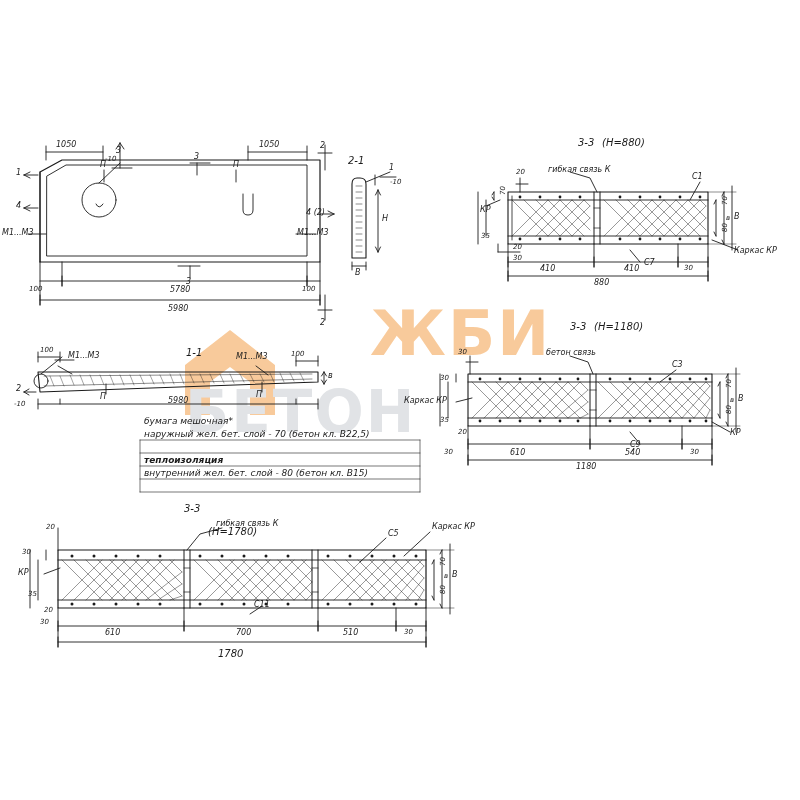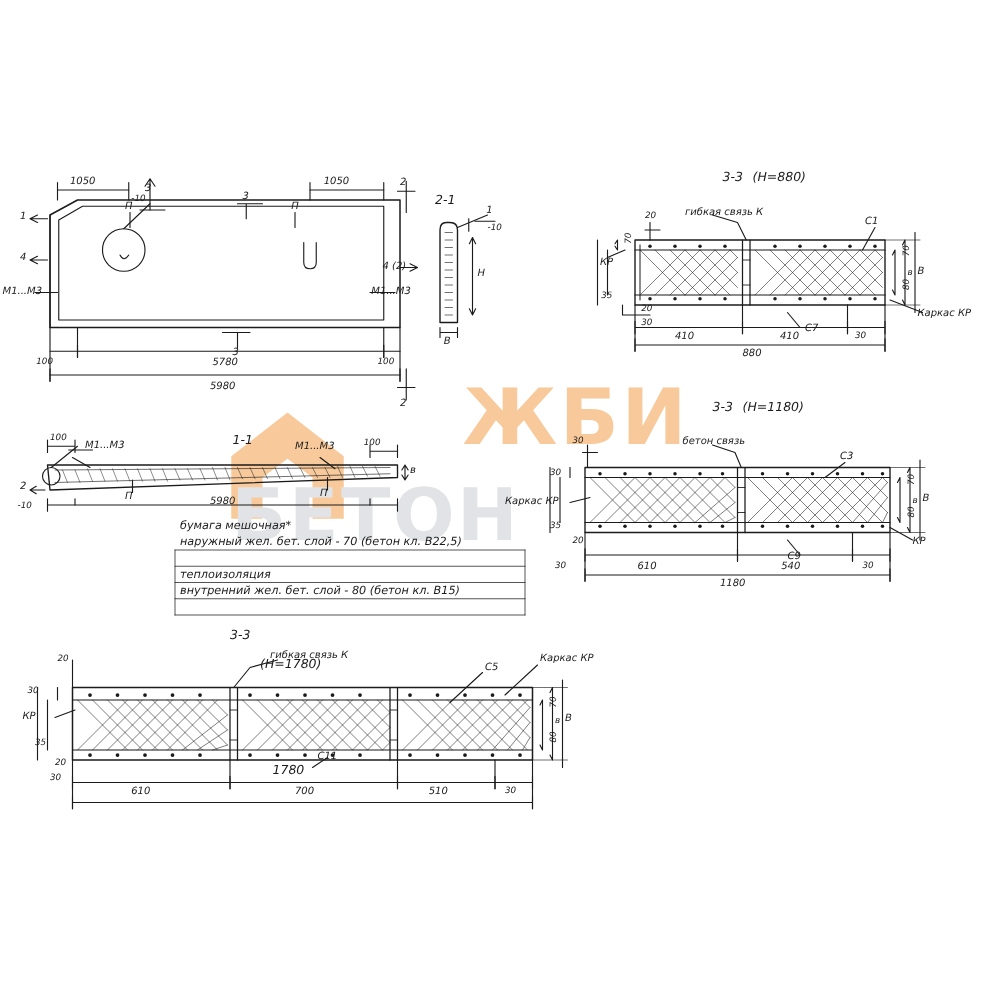--- a/index.html
+++ b/index.html
@@ -356,21 +356,21 @@
   <div class="lbl sm it" style="left:328px; top:371px;">в</div>
   <div class="lbl sm it" style="left:68px;  top:351px;">М1...М3</div>
   <div class="lbl sm it" style="left:236px; top:352px;">М1...М3</div>
   <div class="lbl sm it" style="left:100px; top:392px;">П</div>
   <div class="lbl sm it" style="left:256px; top:390px;">П</div>
   <div class="lbl tiny it" style="left:14px;top:400px;">-10</div>
   <div class="lbl sm it" style="left:16px;  top:384px;">2</div>
 
   <div class="lbl md it" style="left:144px; top:429px;">наружный жел. бет. слой - 70 (бетон кл. В22,5)</div>
   <div class="lbl md it" style="left:144px; top:416px;">бумага мешочная*</div>
-  <div class="lbl md it" style="left:144px; top:455px;">теплоизоляция</div>
+  <div class="lbl md it" style="left:144px; top:455px;font-weight:bold;">теплоизоляция</div>
   <div class="lbl md it" style="left:144px; top:468px;text-align:right;">внутренний жел. бет. слой - 80 (бетон кл. В15)</div>
 
   <div class="lbl lg it" style="left:578px; top:137px;">3-3</div>
   <div class="lbl lg it" style="left:602px; top:137px;">(H=880)</div>
   <div class="lbl sm it" style="left:548px; top:165px;">гибкая связь К</div>
   <div class="lbl sm it" style="left:692px; top:172px;">С1</div>
   <div class="lbl sm it" style="left:631px; top:258px;padding-left:13px;">С7</div>
   <div class="lbl sm it" style="left:480px; top:205px;">КР</div>
   <div class="lbl sm it" style="left:734px; top:246px;">Каркас КР</div>
   <div class="lbl tiny it" style="left:516px;top:168px;">20</div>
@@ -417,19 +417,19 @@
   <div class="lbl sm it" style="left:18px;  top:568px;">КР</div>
   <div class="lbl tiny it" style="left:46px; top:523px;">20</div>
   <div class="lbl tiny it" style="left:22px; top:548px;">30</div>
   <div class="lbl tiny it" style="left:28px; top:590px;">35</div>
   <div class="lbl tiny it" style="left:44px; top:606px;">20</div>
   <div class="lbl tiny it" style="left:40px; top:618px;">30</div>
   <div class="lbl sm it" style="left:105px; top:628px;">610</div>
   <div class="lbl sm it" style="left:236px; top:628px;">700</div>
   <div class="lbl sm it" style="left:343px; top:628px;">510</div>
   <div class="lbl tiny it" style="left:404px;top:628px;">30</div>
-  <div class="lbl lg it" style="left:218px; top:611px;">1780</div>
+  <div class="lbl lg it" style="left:218px; top:648px;">1780</div>
   <div class="lbl tiny it rot" style="left:439px;top:566px;transform:rotate(-90deg);">70</div>
   <div class="lbl tiny it rot" style="left:439px;top:594px;transform:rotate(-90deg);">80</div>
   <div class="lbl tiny it" style="left:444px;top:572px;">в</div>
   <div class="lbl sm it" style="left:452px;top:570px;">В</div>
 
 </div>
 
 </body></html>

